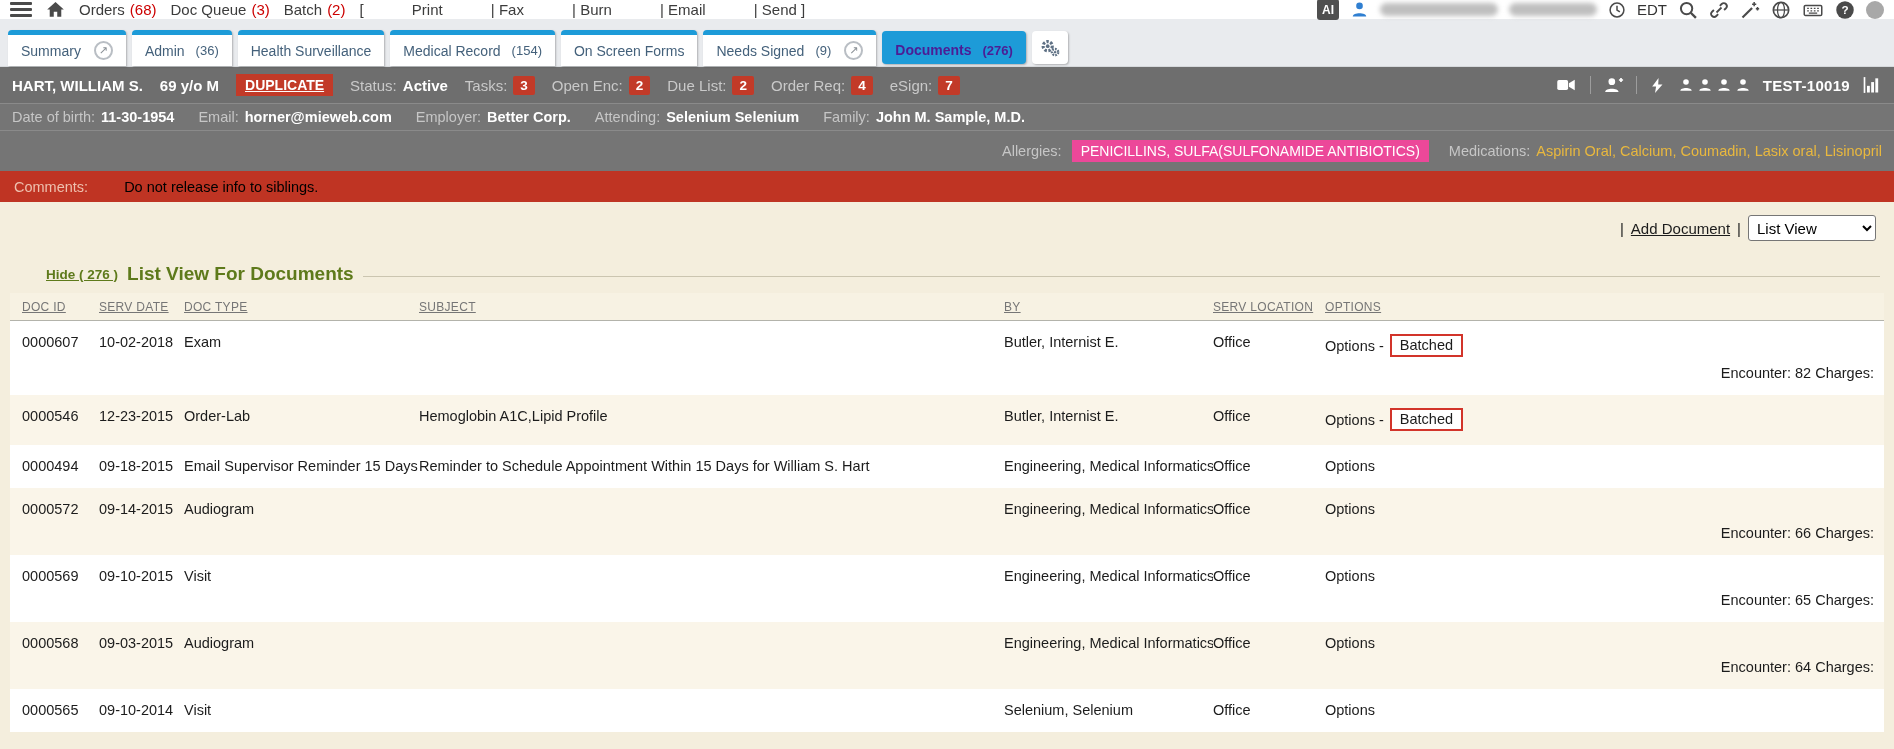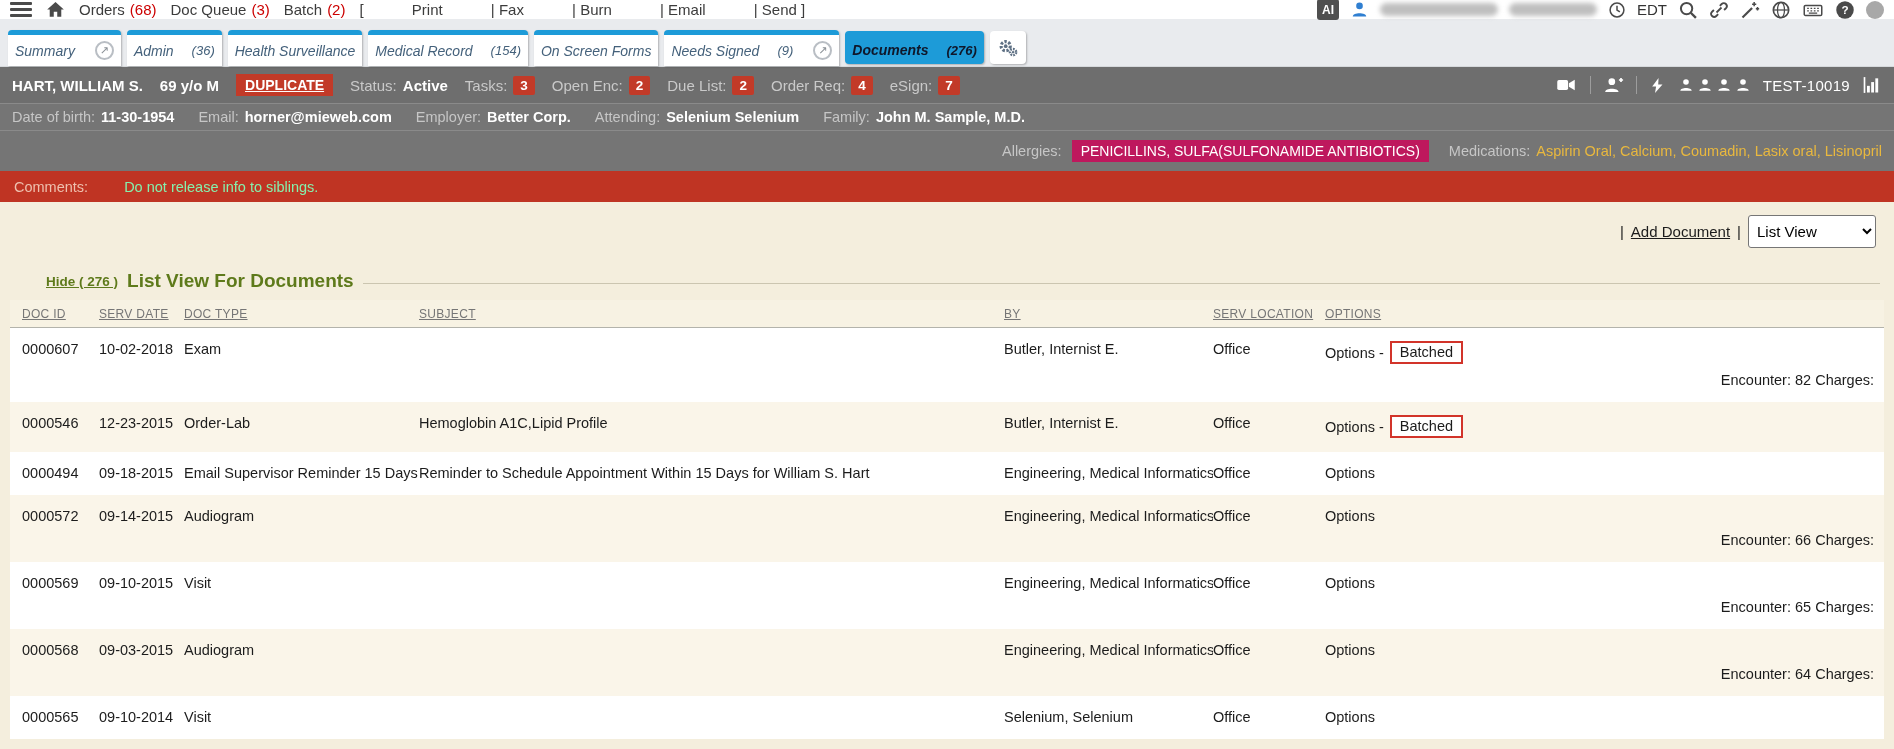--- a/index.html
+++ b/index.html
@@ -20,62 +20,62 @@
   .act { cursor:pointer;margin-left:44px; }
   .act + .act::before { content:" | "; cursor:default; }
   .tb-right { margin-left:auto; display:flex; align-items:center; gap:11px; }
   .ai-badge { width:22px; height:21px; background:#4f4f4f; color:#fff; font-weight:bold; font-size:12px; border-radius:3px; display:flex; align-items:center; justify-content:center; }
   .blurblob { height:13px; background:#bfbfbf; border-radius:7px; filter:blur(2.5px); }
   .b1 { width:118px; } .b2 { width:88px; }
   .tz { font-size:15px; color:#333; }
 
   
   .tabbar { background:#e9ebee; padding:7px 8px 0 8px; height:48px; display:flex; align-items:flex-end; gap:6px; border-bottom:1px solid #d6d9dc; }
-  .tab { background:#fff; border-top:5px solid #1d9bd8; border-radius:4px 4px 0 0; height:36px; padding:0 7px; display:flex; align-items:center; gap:18px; font-size:14px; color:#44617b; box-shadow:1px 1px 2px rgba(0,0,0,.25); cursor:pointer;font-style:italic; }
+  .tab { background:#fff; border-top:5px solid #1d9bd8; border-radius:4px 4px 0 0; height:36px; padding:0 13px; display:flex; align-items:center; gap:11px; font-size:14px; color:#44617b; box-shadow:1px 1px 2px rgba(0,0,0,.25); cursor:pointer; }
   .tab .tab-count { font-size:13px; }
-  .tab.active { background:#1d9bd8; border-top-color:#1d9bd8; color:#0f172a; font-weight:bold; border-radius:4px; height:33px; margin-bottom:2px; }
+  .tab.active { background:#1d9bd8; border-top-color:#1d9bd8; color:#4c1d95; font-weight:bold; border-radius:4px; height:33px; margin-bottom:2px; }
   .ext { margin-left:2px; }
   .ext-circle { width:19px; height:19px; border:2px solid #b9bec4; border-radius:50%; color:#8a9096; font-size:11px; display:flex; align-items:center; justify-content:center; }
   .gear-chip { background:#fff; border-radius:4px; width:36px; height:33px; margin-bottom:2px; display:flex; align-items:center; justify-content:center; box-shadow:1px 1px 2px rgba(0,0,0,.25); cursor:pointer; }
 
   
   .pbar { background:#6e6e6e; height:36px; display:flex; align-items:center; padding:0 12px; gap:17px; color:#fff; font-size:15px; }
   .pname, .page-sex { font-weight:bold; white-space:nowrap; }
   .dup-badge { background:#c23a28; color:#fff; font-weight:bold; text-decoration:underline; padding:3px 9px; font-size:14px; cursor:pointer; }
   .plabel { color:#c9c9c9; margin-right:6px; }
   .pvalue { color:#fff; font-weight:bold; }
   .pcount { display:inline-flex; align-items:center; }
   .badge { background:#c23a28; color:#fff; font-weight:bold; font-size:13.5px; padding:2px 7px; border-radius:2px; cursor:pointer; }
   .pbar-right { margin-left:auto; display:flex; align-items:center; gap:12px; }
   .vsep { width:0; height:18px; border-left:1px solid #9d9d9d; }
   .people { display:flex; gap:3px; }
-  .pid { font-weight:normal; font-size:15px; letter-spacing:.3px; }
+  .pid { font-weight:bold; font-size:15px; letter-spacing:.3px; }
 
   
   .inforow { background:#757575; border-top:1px solid #8a8a8a; height:27px; display:flex; align-items:center; padding:0 12px; font-size:14.5px; color:#fff; }
   .inforow .pair { margin-right:24px; white-space:nowrap; }
   .ilabel { color:#c6c6c6; margin-right:6px; }
   .ivalue { color:#fff; font-weight:bold; }
   .allergyrow { height:41px;justify-content:flex-end; }
-  .allergy-badge { background:#be185d; color:#fff; padding:3px 9px; font-size:14px; margin-right:20px; cursor:pointer; }
+  .allergy-badge { background:#ec4899; color:#fff; padding:3px 9px; font-size:14px; margin-right:20px; cursor:pointer; }
   .med { color:#e9b83e; text-decoration:none; cursor:pointer; }
   .med + .med::before { content:", "; color:#e9b83e; }
   .meds-wrap { display:inline; }
 
   
   .comments { background:#bf3423; height:31px; display:flex; align-items:center; padding:0 14px; font-size:14.5px; }
   .clabel { color:#eec0ae; margin-right:36px; }
-  .ctext { color:#86efac; }
+  .ctext { color:#000000; }
 
   
   .content { background:#f4eedd; height:554px; padding-top:13px; }
   .docbar { display:flex; justify-content:flex-end; align-items:center; gap:7px; padding-right:18px; font-size:15px; color:#222; }
   .pipe { color:#222; }
   .add-doc { color:#1c1c1c; text-decoration:underline; cursor:pointer; }
-  .view-select { font-family:"Liberation Sans",sans-serif; font-size:15px; height:33px; width:128px; border:1px solid #767676; border-radius:3px; background:#fff; padding:0 4px; }
+  .view-select { font-family:"Liberation Sans",sans-serif; font-size:15px; height:26px; width:128px; border:1px solid #767676; border-radius:3px; background:#fff; padding:0 4px; }
 
   .title-row { display:flex; align-items:center; gap:9px; margin-top:22px; padding:0 14px; }
   .hide-link { font-size:13.5px; font-weight:bold; color:#5e7a1b; text-decoration:underline; cursor:pointer; white-space:nowrap;padding-left:32px; }
   .list-title { font-size:19px; font-weight:bold; color:#5e7a1b; white-space:nowrap; }
   .title-line { flex:1; border-top:1px solid #cbc5b0; margin-top:4px; }
 
   
   .doctable { margin:8px 10px 0 10px; }
   .grid { display:grid; grid-template-columns:77px 85px 235px 585px 209px 112px minmax(0,1fr); padding-left:12px; }
   .thead { background:#f7f2e3; border-bottom:1px solid #b3b3ab; padding:7px 0 6px 12px; }

